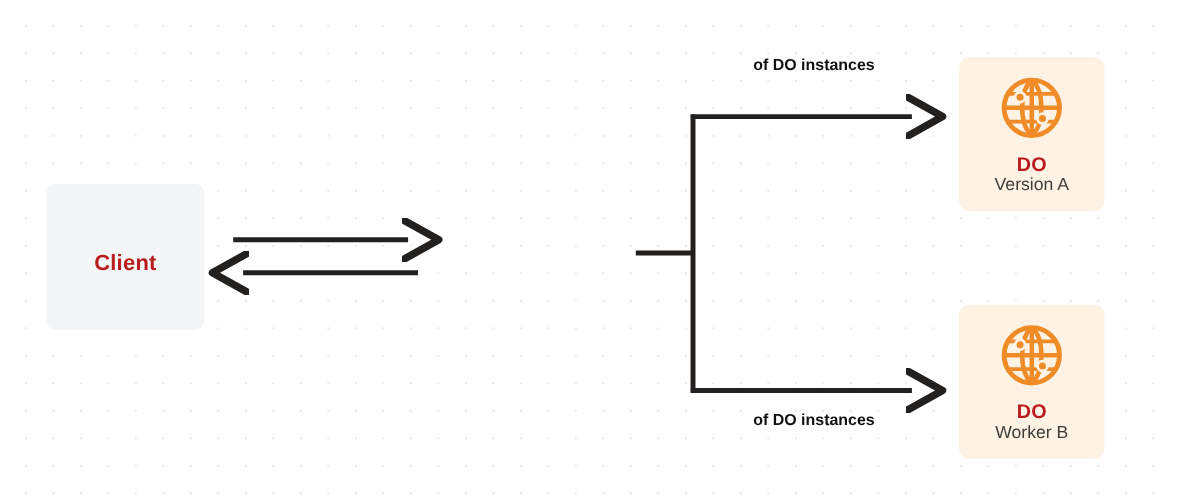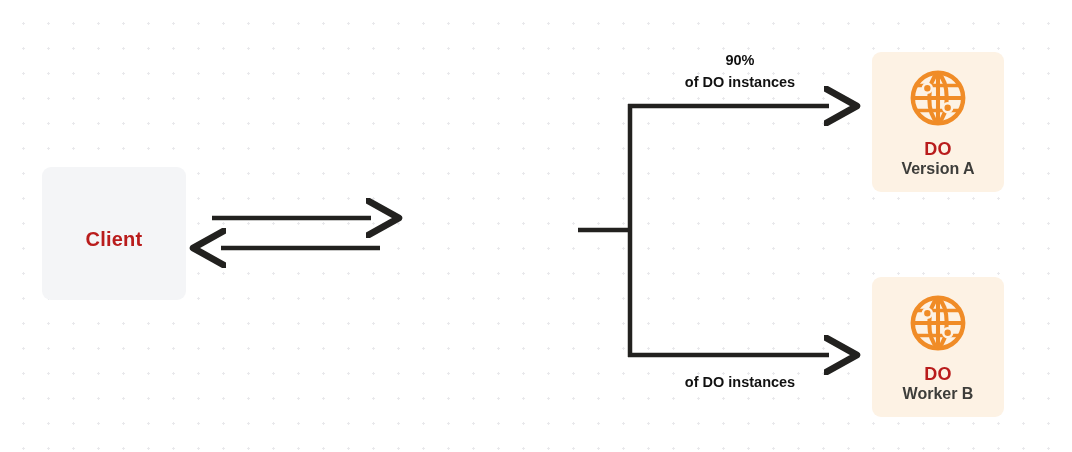--- a/index.html
+++ b/index.html
@@ -85,21 +85,20 @@
 
   .node-title-do {
     font-size: 18px;
     margin-top: 10px;
   }
 
   .node-subtitle {
     font-size: 16px;
     color: #3d3d3a;
     margin-top: 0;
-    font-weight: bold;
   }
 
   .icon-worker {
     width: 62px;
     height: 62px;
     display: block;
   }
 
   .icon-globe {
     width: 62px;
@@ -213,21 +212,20 @@
         <line x1="11" y1="45" x2="53" y2="45" stroke="#f08c27" stroke-width="3.6"></line>
         <circle cx="21" cy="22" r="4.6" fill="#f08c27" stroke="#fdf2e4" stroke-width="2.6"></circle>
         <circle cx="42" cy="42" r="4.6" fill="#f08c27" stroke="#fdf2e4" stroke-width="2.6"></circle>
       </svg>
     </span>
     <div class="node-title node-title-do">DO</div>
     <div class="node-subtitle">Worker B</div>
   </div>
 
   <div class="edge-label edge-label-top">
-    <div>90%</div>
     <div>of DO instances</div>
   </div>
 
   <div class="edge-label edge-label-bottom">
     <div>of DO instances</div>
   </div>
 
 </div>
 
 </body></html>

